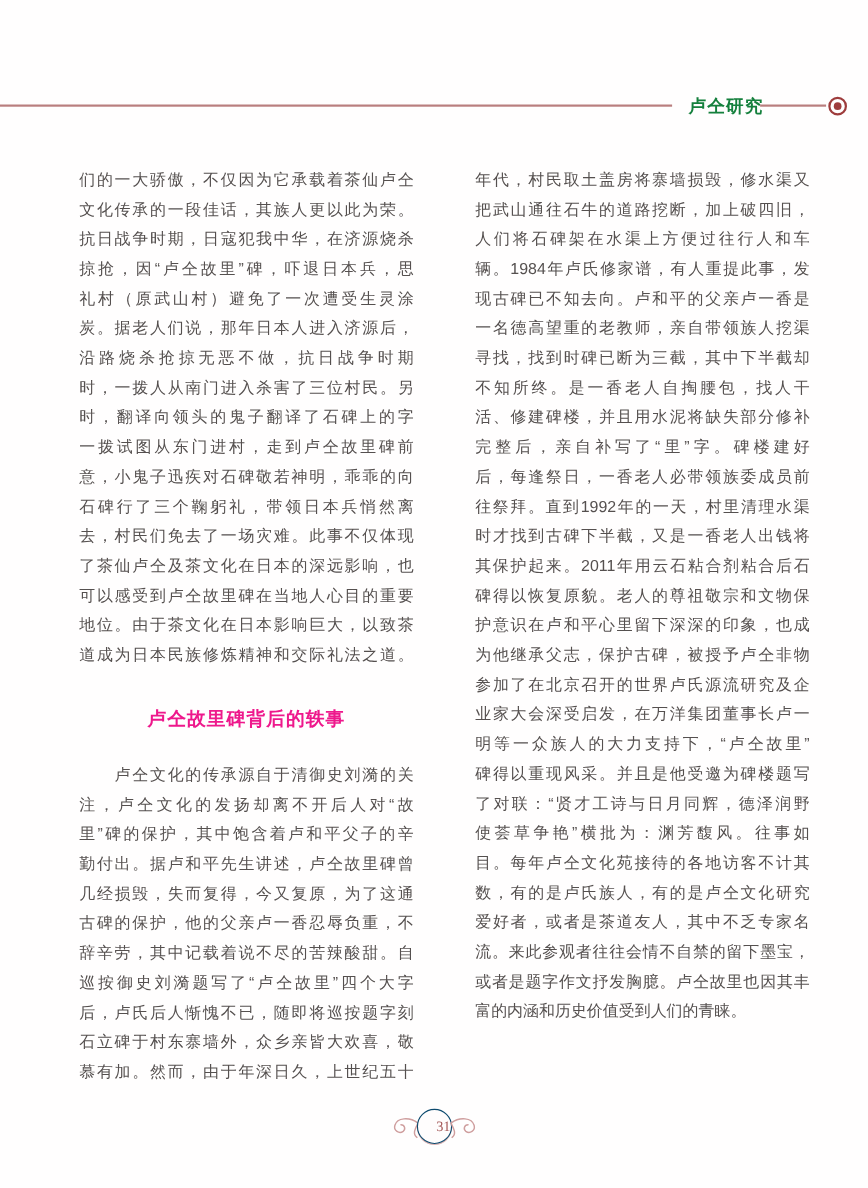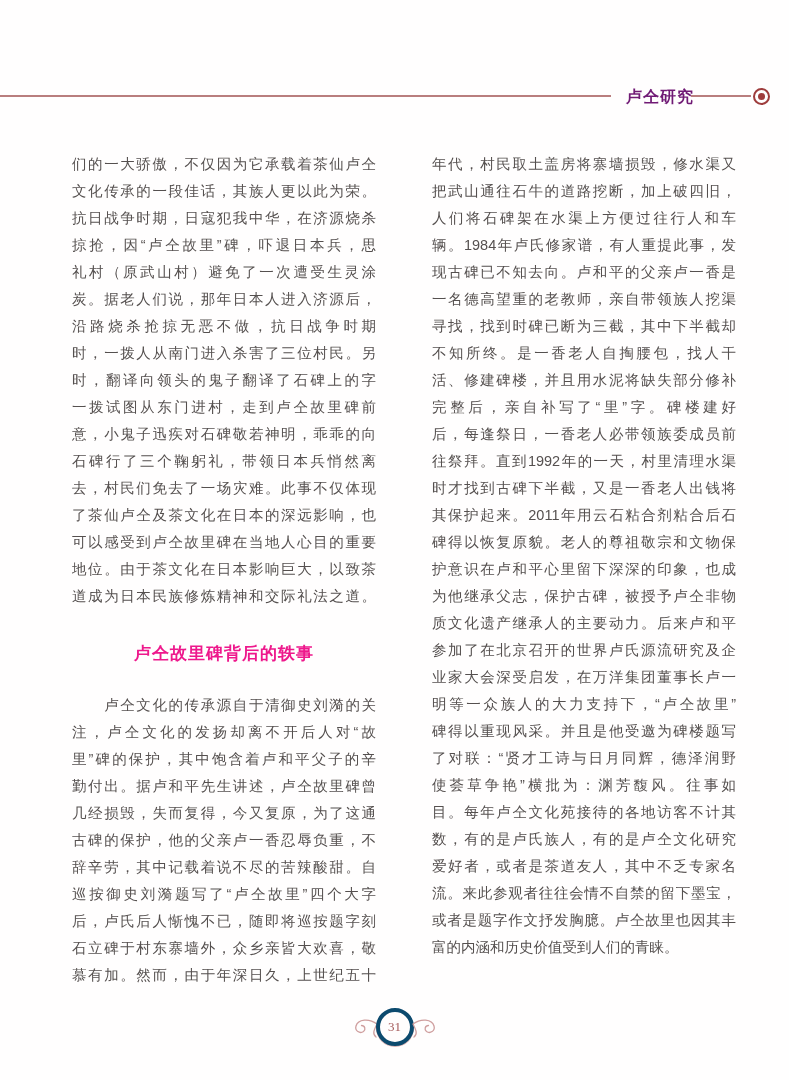--- a/index.html
+++ b/index.html
@@ -9,21 +9,21 @@
     background:#fffefe;
     overflow:hidden;
     font-family:"Liberation Sans","DejaVu Sans",sans-serif;
   }
   
   .rule{position:absolute;height:2px;background:#b97e7e;}
   .rule-left{left:0;top:95px;width:611px;}
   .rule-right{left:691px;top:95px;width:60px;}
   .header-title{
     position:absolute;left:626px;top:87px;
-    font-size:16px;font-weight:bold;color:#701a75;letter-spacing:1px;white-space:nowrap;
+    font-size:16px;font-weight:bold;color:#15803d;letter-spacing:1px;white-space:nowrap;
   }
   .bullseye{
     position:absolute;left:753px;top:88px;
     width:13px;height:13px;border:2px solid #9e3c3c;border-radius:50%;
   }
   .bullseye .dot{
     position:absolute;left:3px;top:3px;width:7px;height:7px;
     border-radius:50%;background:#9e3c3c;
   }
   
@@ -45,22 +45,22 @@
     font-size:17px;line-height:27px;font-weight:bold;
     color:#ee188c;text-align:center;letter-spacing:1px;
   }
   
   .ornament{
     position:absolute;left:0;right:0;top:1008px;
     display:flex;justify-content:center;align-items:center;
   }
   .page-circle{
     width:30px;height:30px;margin:0 -2px;
-    border:4px solid #0c4a6e;border-radius:50%;
-    display:flex;align-items:center;justify-content:center;
+    border:1px solid #0c4a6e;border-radius:50%;
+    display:flex;align-items:center;justify-content:flex-end;
     font-family:"Liberation Serif","DejaVu Serif",serif;
     font-size:13px;color:#a45858;background:#fffdfd;
     box-shadow:0 1px 0 #d8b0b0;
   }
   .swirl{display:block;}
 </style>
 </head>
 <body>
 
 <div class="page">
@@ -123,21 +123,20 @@
           <div class="tline">不知所终。是一香老人自掏腰包，找人干</div>
           <div class="tline">活、修建碑楼，并且用水泥将缺失部分修补</div>
           <div class="tline">完整后，亲自补写了“里”字。碑楼建好</div>
           <div class="tline">后，每逢祭日，一香老人必带领族委成员前</div>
           <div class="tline">往祭拜。直到1992年的一天，村里清理水渠</div>
           <div class="tline">时才找到古碑下半截，又是一香老人出钱将</div>
           <div class="tline">其保护起来。2011年用云石粘合剂粘合后石</div>
           <div class="tline">碑得以恢复原貌。老人的尊祖敬宗和文物保</div>
           <div class="tline">护意识在卢和平心里留下深深的印象，也成</div>
           <div class="tline">为他继承父志，保护古碑，被授予卢仝非物</div>
-          <div class="tline">质文化遗产继承人的主要动力。后来卢和平</div>
           <div class="tline">参加了在北京召开的世界卢氏源流研究及企</div>
           <div class="tline">业家大会深受启发，在万洋集团董事长卢一</div>
           <div class="tline">明等一众族人的大力支持下，“卢仝故里”</div>
           <div class="tline">碑得以重现风采。并且是他受邀为碑楼题写</div>
           <div class="tline">了对联：“贤才工诗与日月同辉，德泽润野</div>
           <div class="tline">使荟草争艳”横批为：渊芳馥风。往事如</div>
           <div class="tline">目。每年卢仝文化苑接待的各地访客不计其</div>
           <div class="tline">数，有的是卢氏族人，有的是卢仝文化研究</div>
           <div class="tline">爱好者，或者是茶道友人，其中不乏专家名</div>
           <div class="tline">流。来此参观者往往会情不自禁的留下墨宝，</div>

